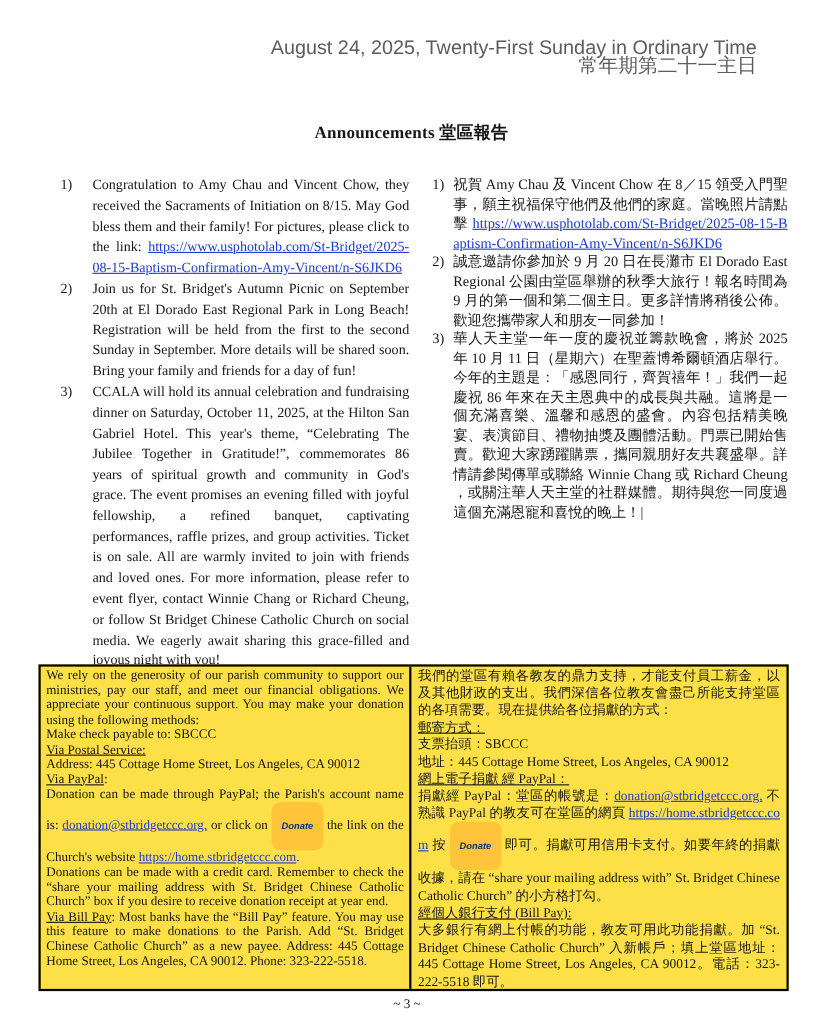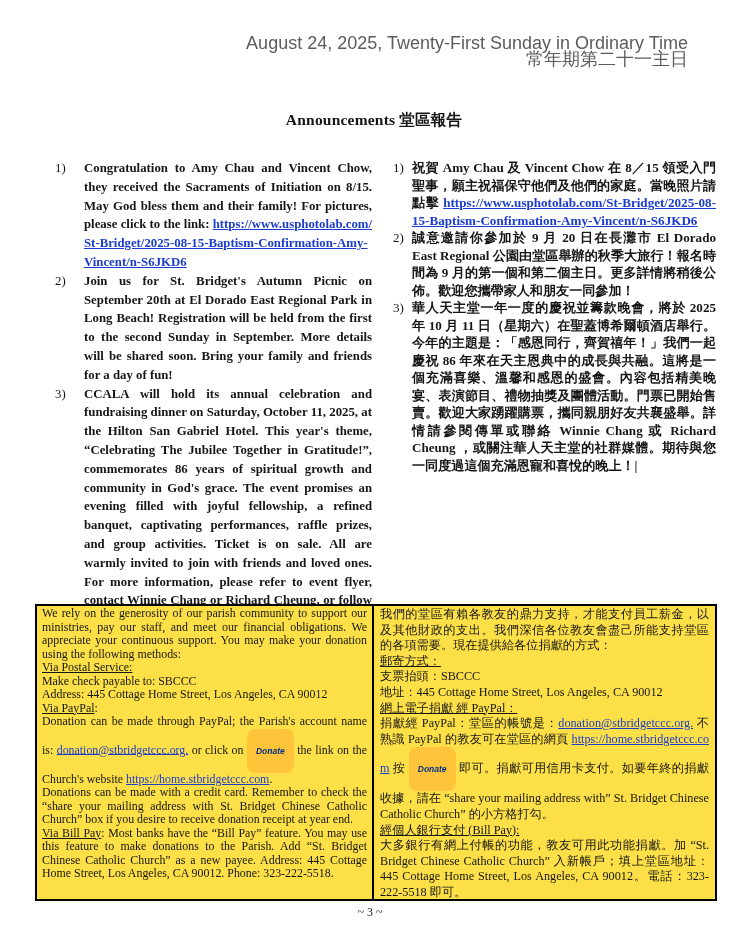--- a/index.html
+++ b/index.html
@@ -19,21 +19,21 @@
     font-size:15.5px; font-weight:bold; letter-spacing:0.2px;
   }
   .columns { position:absolute; top:159px; left:55px; width:661px; display:flex; }
   .col-en { width:317px; font-size:12.8px; line-height:18.8px; }
   .col-gap { width:21px; flex:none; }
   .col-zh { width:323px; font-size:13.1px; line-height:17.5px; }
   .li { display:flex; }
   .li .num { flex:none; }
   .col-en .num { width:29px; }
   .col-zh .num { width:19px; }
-  .li-body { flex:1; text-align:justify;font-weight:bold; }
+  .li-body { flex:1; text-align:justify; }
   .lnk { color:#1b3ccf; text-decoration:underline; word-break:break-all; cursor:pointer; }
   .ul { text-decoration:underline; }
   .donate {
     display:inline-block; background:#FFC439; color:#003087;
     font-family:"Liberation Sans","DejaVu Sans",sans-serif;
     font-size:8.5px; font-weight:bold; font-style:italic;
     line-height:12px; padding:16px 9px; border-radius:8px; vertical-align:middle;
     cursor:pointer;
   }
   .donation-box {
@@ -90,22 +90,22 @@
         <div class="li">
           <span class="num">3)</span>
           <div class="li-body"><span>華人天主堂一年一度的慶祝並籌款晚會，將於 2025 年 10 月 11 日（星期六）在聖蓋博希爾頓酒店舉行。今年的主題是：「感恩同行，齊賀禧年！」我們一起慶祝 86 年來在天主恩典中的成長與共融。這將是一個充滿喜樂、溫馨和感恩的盛會。內容包括精美晚宴、表演節目、禮物抽獎及團體活動。門票已開始售賣。歡迎大家踴躍購票，攜同親朋好友共襄盛舉。詳情請參閱傳單或聯絡 Winnie Chang 或 Richard Cheung ，或關注華人天主堂的社群媒體。期待與您一同度過這個充滿恩寵和喜悅的晚上！|</span></div>
         </div>
       </div>
   </div>
 
   <div class="donation-box">
     <div class="box-en">
         <div class="para"><span>We rely on the generosity of our parish community to support our ministries, pay our staff, and meet our financial obligations. We appreciate your continuous support. You may make your donation using the following methods:</span></div>
+        <div class="para"><span>Make check payable to: SBCCC</span></div>
         <div class="para"><span class="ul">Via Postal Service:</span></div>
-        <div class="para"><span>Make check payable to: SBCCC</span></div>
         <div class="para"><span>Address: 445 Cottage Home Street, Los Angeles, CA 90012</span></div>
         <div class="para"><span class="ul">Via PayPal</span><span>:</span></div>
         <div class="para"><span>Donation can be made through PayPal; the Parish's account name is: </span><a class="lnk">donation@stbridgetccc.org.</a><span> or click on </span><span class="donate">Donate</span><span> the link on the Church's website </span><a class="lnk">https://home.stbridgetccc.com</a><span>.</span></div>
         <div class="para"><span>Donations can be made with a credit card. Remember to check the “share your mailing address with St. Bridget Chinese Catholic Church” box if you desire to receive donation receipt at year end.</span></div>
         <div class="para"><span class="ul">Via Bill Pay</span><span>: Most banks have the “Bill Pay” feature. You may use this feature to make donations to the Parish.  Add “St. Bridget Chinese Catholic Church” as a new payee.  Address: 445 Cottage Home Street, Los Angeles, CA 90012.  Phone: 323-222-5518.</span></div>
       </div>
     <div class="box-zh">
         <div class="para"><span>我們的堂區有賴各教友的鼎力支持，才能支付員工薪金，以及其他財政的支出。我們深信各位教友會盡己所能支持堂區的各項需要。現在提供給各位捐獻的方式：</span></div>
         <div class="para"><span class="ul">郵寄方式：</span></div>
         <div class="para"><span>支票抬頭：SBCCC</span></div>

